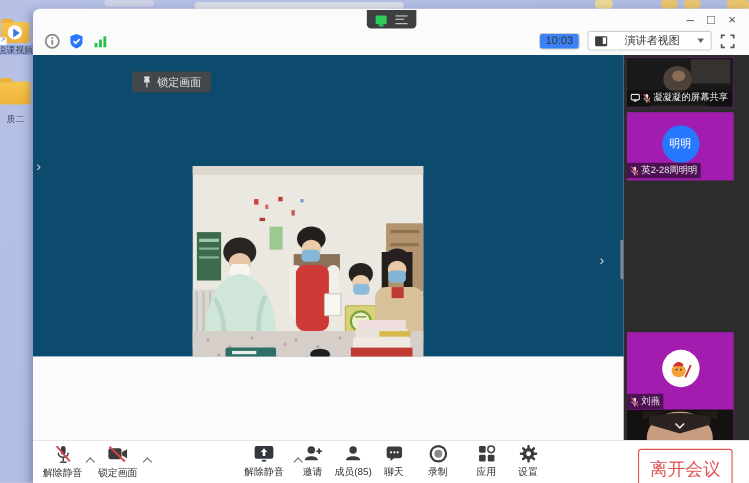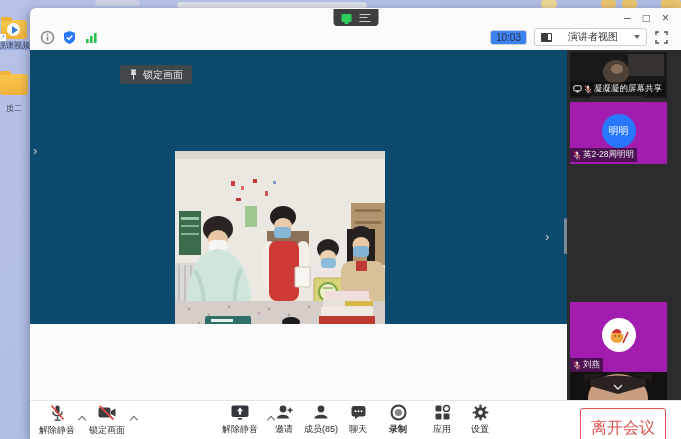--- a/index.html
+++ b/index.html
@@ -396,21 +396,21 @@
       <svg width="17" height="17" viewBox="0 0 17 17">
         <rect x="1.5" y="2" width="14" height="10.5" rx="2.5" fill="#3c3c3c"></rect>
         <path d="M5 12 L5 15 L9 12 Z" fill="#3c3c3c"></path>
         <circle cx="5.5" cy="7.2" r="1" fill="#fff"></circle>
           <circle cx="8.5" cy="7.2" r="1" fill="#fff"></circle>
           <circle cx="11.5" cy="7.2" r="1" fill="#fff"></circle>
       </svg>
       <span>聊天</span>
     </div>
 
-    <div class="titem" style="left:368px;font-weight:bold;">
+    <div class="titem" style="left:368px;">
       <svg width="17" height="17" viewBox="0 0 17 17">
         <circle cx="8.5" cy="8.5" r="7" fill="none" stroke="#3c3c3c" stroke-width="2"></circle>
         <circle cx="8.5" cy="8.5" r="3.6" fill="#8a8a8a"></circle>
       </svg>
       <span>录制</span>
     </div>
 
     <div class="titem" style="left:412px;font-family:Liberation Serif, serif;">
       <svg width="17" height="17" viewBox="0 0 17 17">
         <rect x="1.5" y="1.5" width="6" height="6" rx="1.2" fill="#3c3c3c"></rect>

